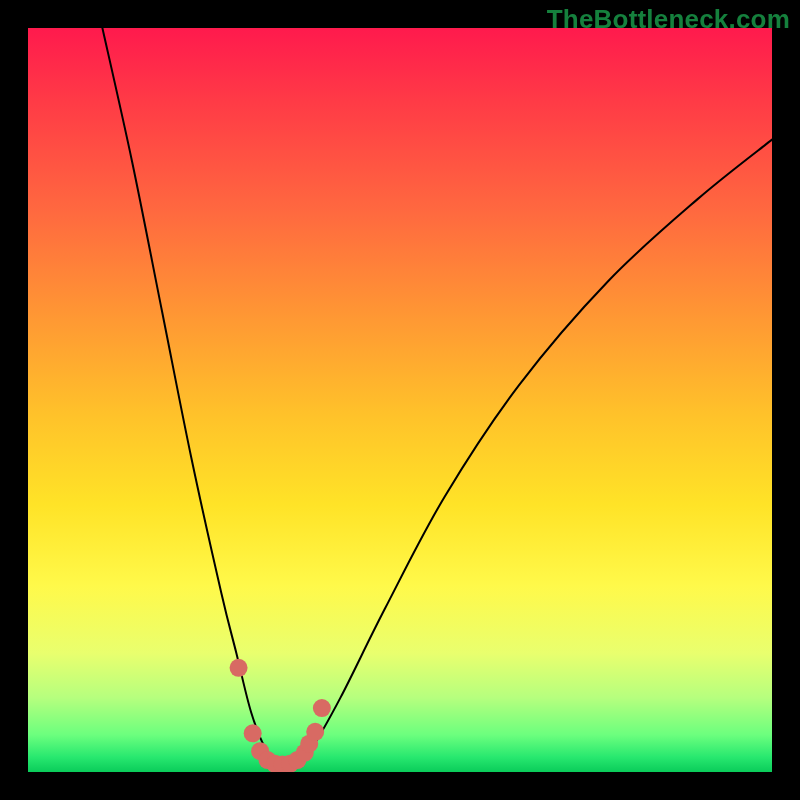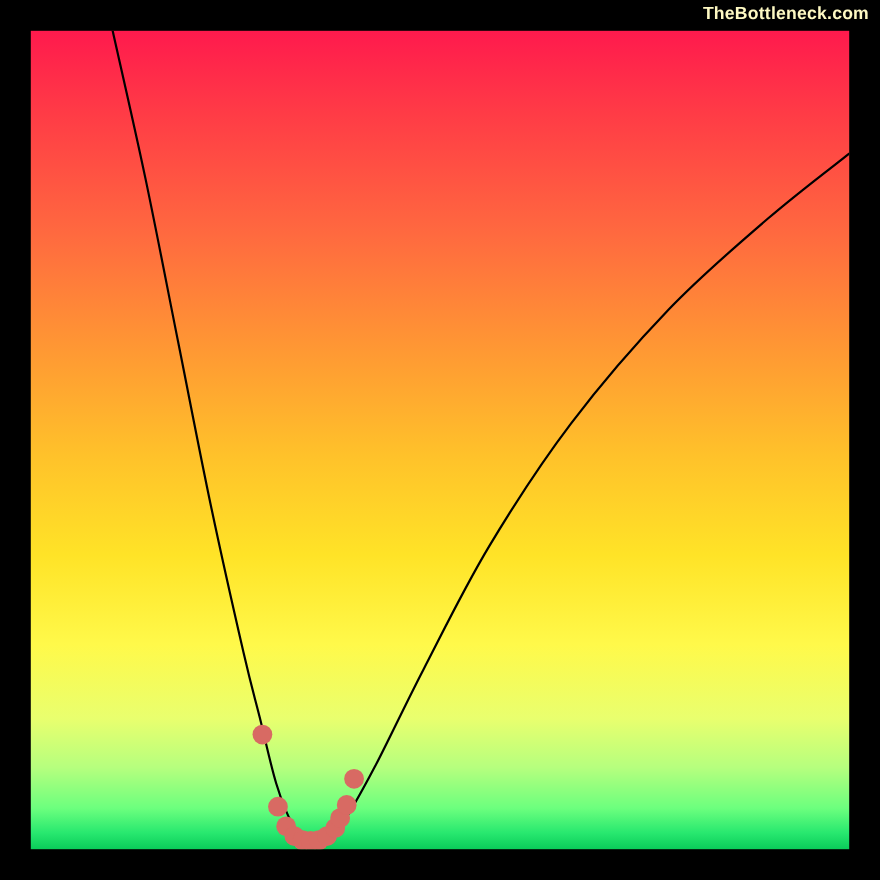--- a/index.html
+++ b/index.html
@@ -46,23 +46,23 @@
     position: absolute;
     top: 0;
     left: 0;
     width: 744px;
     height: 744px;
   }
   .watermark {
     position: absolute;
     top: 4px;
     right: 10px;
-    font-size: 16px;
+    font-size: 26px;
     font-weight: 600;
-    color: #fef9c3;
+    color: #15803d;
     letter-spacing: 0.2px;
     user-select: none;
   }
 </style>
 </head>
 <body>
 
 <div class="frame">
 
   <div class="plot-area">

